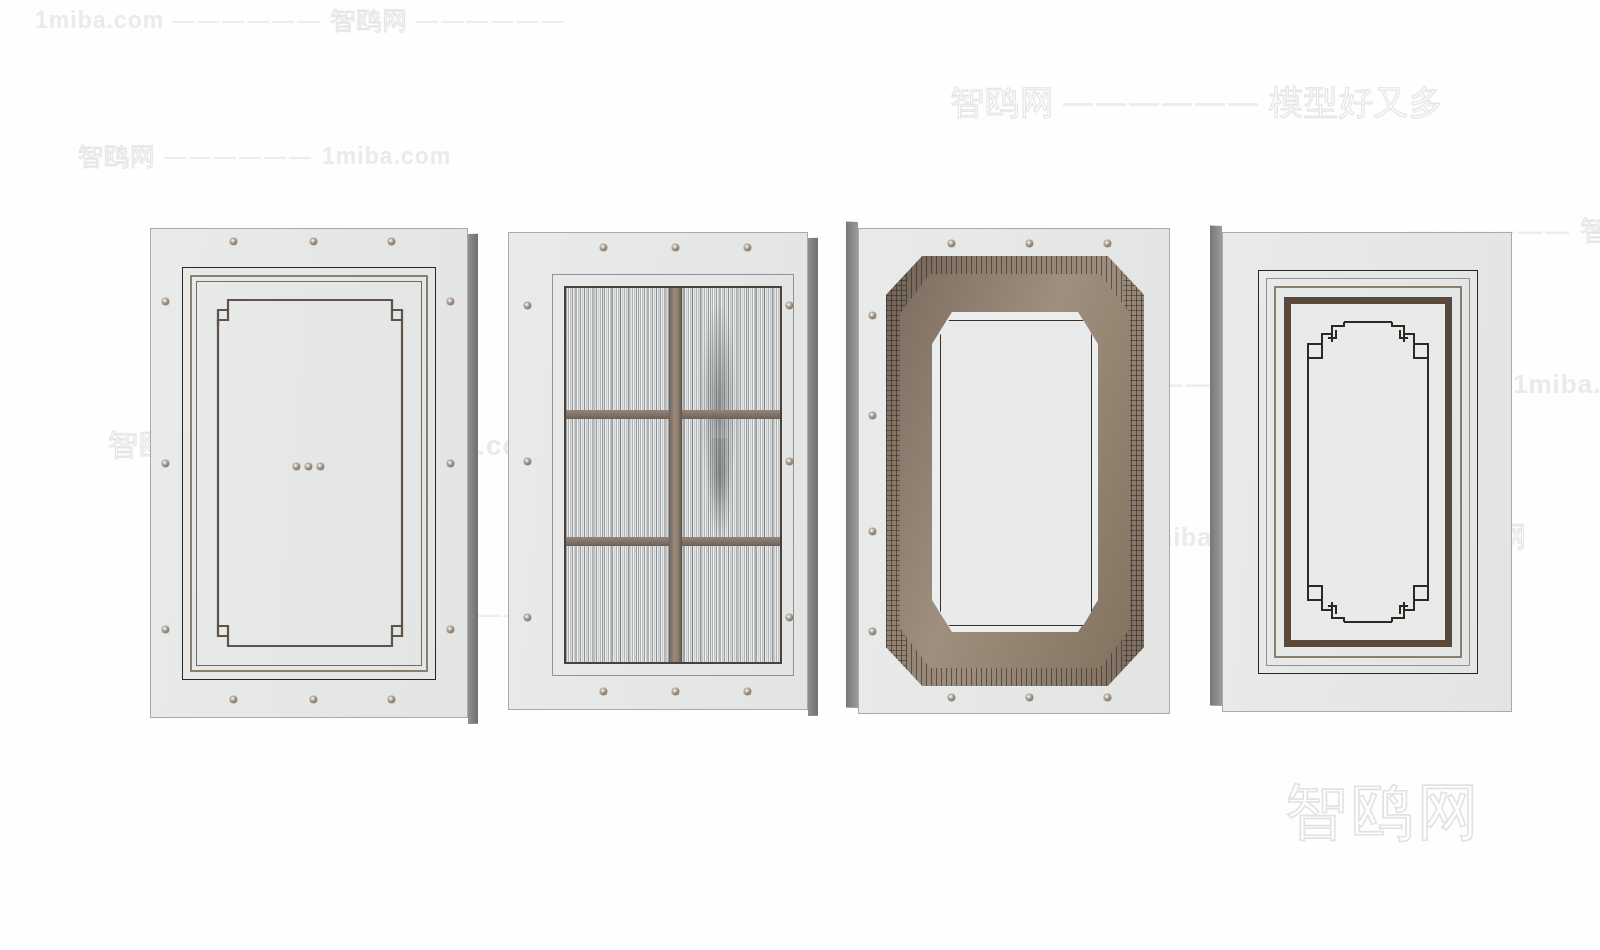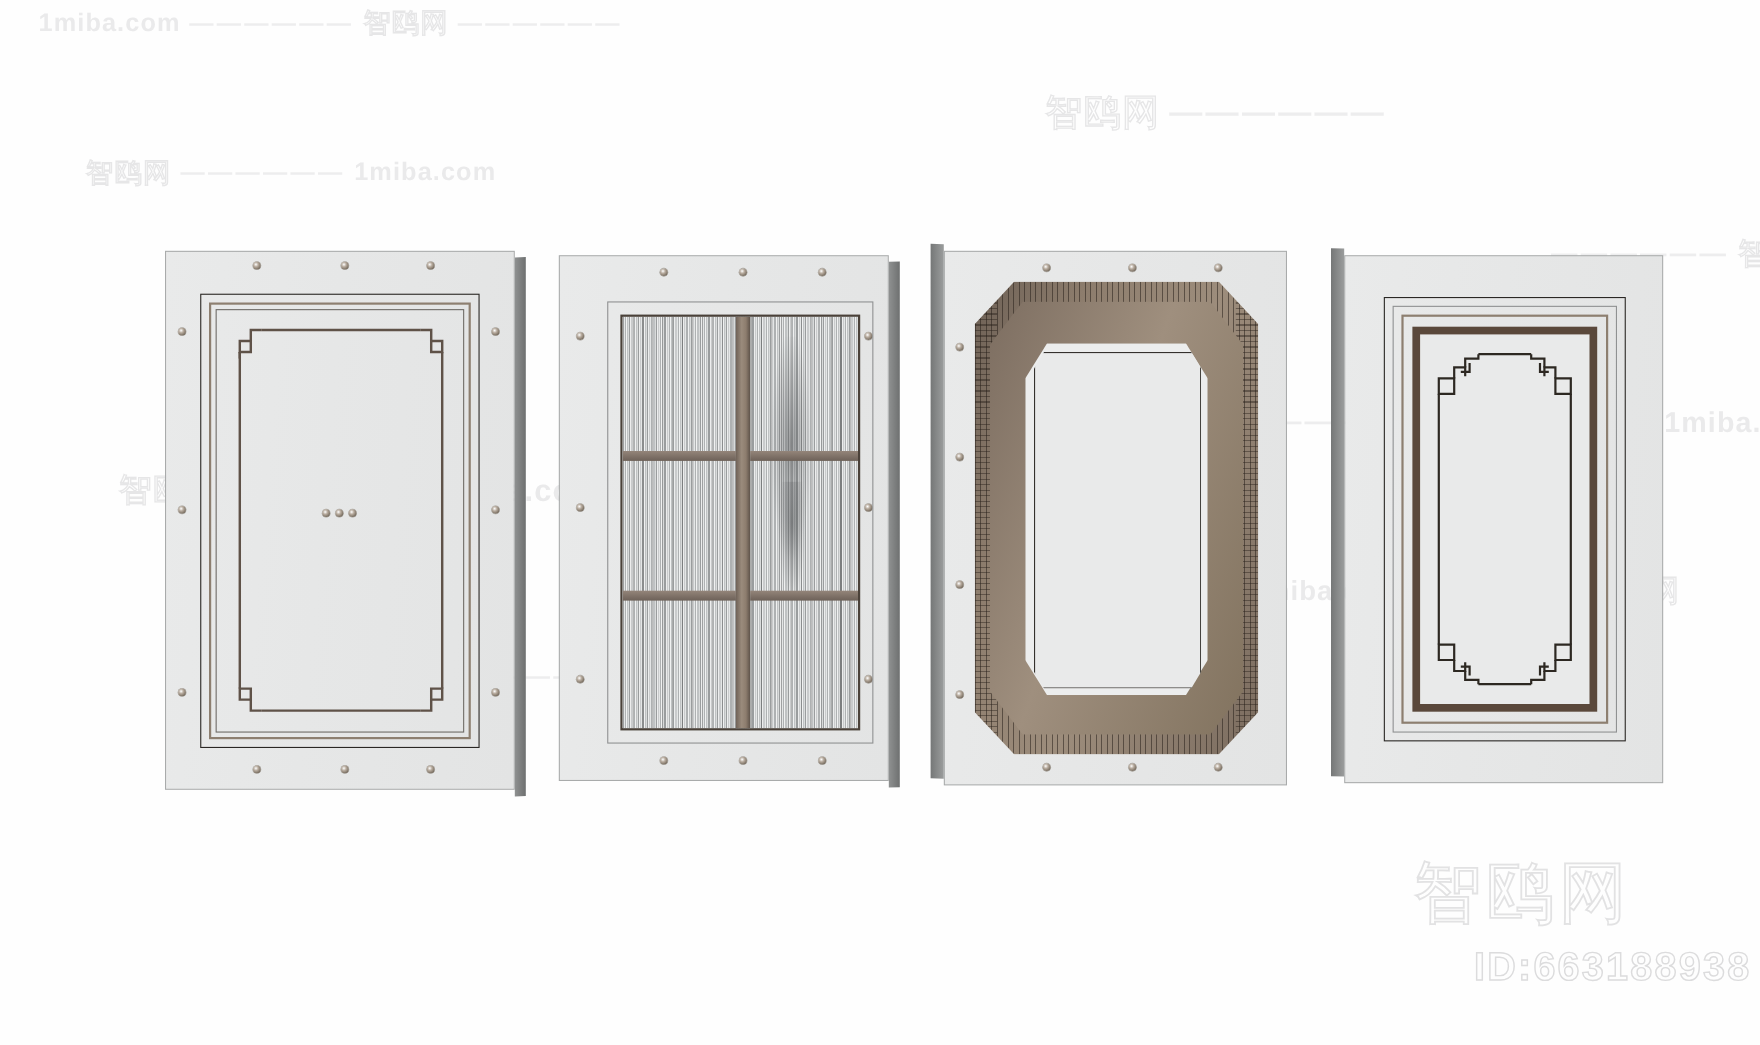--- a/index.html
+++ b/index.html
@@ -129,20 +129,21 @@
 
     <div class="wm-row" style="left:78px;top:140px;">
       <span class="wm wm-cn" style="position:static;font-size:25px;">智鸥网</span>
       <span class="wm wm-dash" style="position:static;font-size:22px;">——————</span>
       <span class="wm wm-lt" style="position:static;font-size:23px;">1miba.com</span>
     </div>
 
     <div class="wm-row" style="left:950px;top:80px;">
       <span class="wm wm-cn" style="position:static;font-size:34px;">智鸥网</span>
       <span class="wm wm-dash" style="position:static;font-size:30px;">——————</span>
+      <span class="wm wm-cn" style="position:static;font-size:34px;">模型好又多</span>
     </div>
 
     <div class="wm-row" style="left:108px;top:425px;">
       <span class="wm wm-cn" style="position:static;font-size:30px;">智鸥网</span>
       <span class="wm wm-dash" style="position:static;font-size:26px;">——————</span>
       <span class="wm wm-lt" style="position:static;font-size:28px;">1miba.com</span>
     </div>
 
     <div class="wm-row" style="left:1078px;top:365px;">
       <span class="wm wm-dash" style="position:static;font-size:24px;">——————</span>
@@ -324,17 +325,16 @@
           <path d="M126,270 L126,284 L112,284 L112,270 L126,270 Z"></path>
           <path d="M112,284 L112,294 L102,294 L102,286"></path>
           <path d="M102,294 L102,302 L90,302 L90,306"></path>
           <path d="M106,290 L98,290 L98,298"></path>
         </g>
       </svg>
     </div>
   </div>
 
 
-  <div class="idtag" style="left:1340px;top:858px;font-size:36px;font-weight:700;letter-spacing:2px;">ID:663188938</div>
 
   <div style="position:absolute;left:1285px;top:770px;font-size:62px;color:transparent;-webkit-text-stroke:1.6px #e2e2e3;white-space:nowrap;letter-spacing:4px;">智鸥网</div>
 
 </div>
 
 </body></html>

